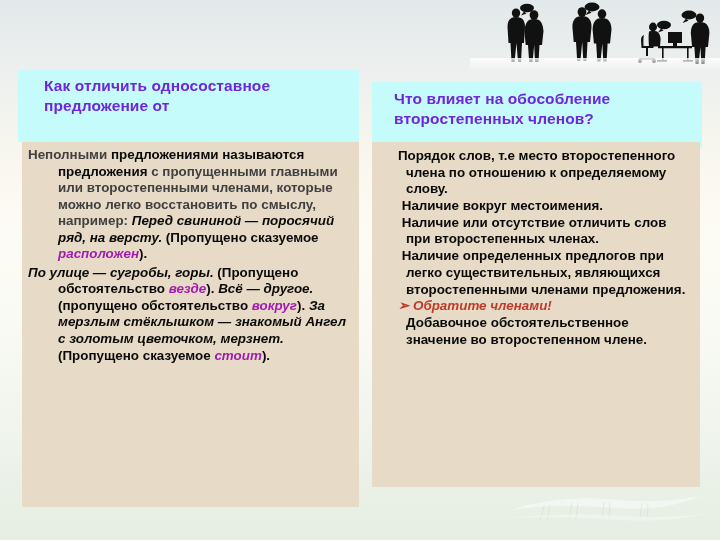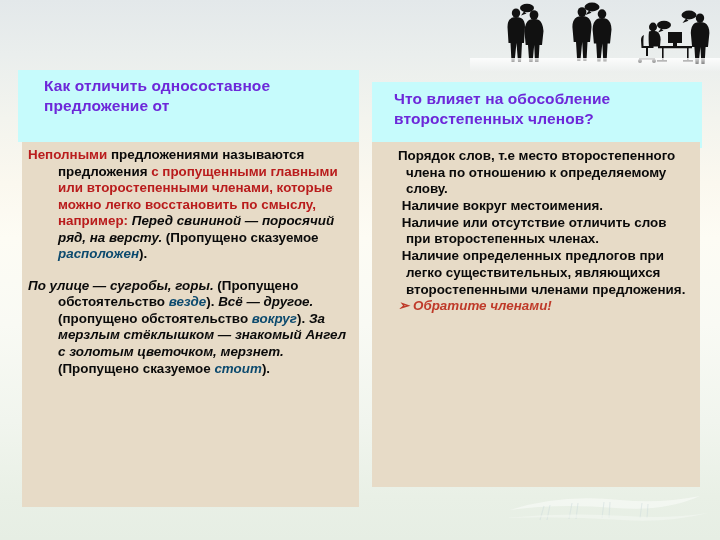--- a/index.html
+++ b/index.html
@@ -104,25 +104,25 @@
   
   .para {
     font-size: 13.4px;
     font-weight: bold;
     color: #0a0a0a;
     line-height: 1.235;
     margin: 0;
     padding-left: 30px;
     text-indent: -30px;
   }
-  .para + .para { margin-top: 15px; }
-
-  .r   { color: #b91c1c; }          
+  .para + .para { margin-top: 2px; }
+
+  .r   { color: #404040; }          
   .it  { font-style: italic; }
-  .rit { color: #0c4a6e; font-style: italic; }
+  .rit { color: #a21caf; font-style: italic; }
 
   
   .num-item {
     font-size: 13.4px;
     font-weight: bold;
     color: #0a0a0a;
     line-height: 1.245;
     margin: 0;
     padding-left: 26px;
     text-indent: -26px;
@@ -235,21 +235,21 @@
 
   <div id="content-right" class="content-box">
     <div id="right-list">
         <p class="num-item"><span class="n">1.</span><span>Порядок слов, т.е место второстепенного члена по отношению к определяемому слову.</span></p>
         <p class="num-item"><span class="n">2.</span><span> Наличие вокруг местоимения.</span></p>
         <p class="num-item"><span class="n">3.</span><span> Наличие или отсутствие отличить слов при второстепенных членах.</span></p>
         <p class="num-item"><span class="n">4.</span><span> Наличие определенных предлогов при легко существительных, являющихся второстепенными членами предложения.</span></p>
       </div>
 
     <p class="attn-item">
-      <span class="attn-marker">▯▯</span><span class="attn-head">➢</span><span class="attn-head">&nbsp;</span><span class="attn-head">Обратите членами!</span><br>
+      <span class="attn-marker">▯▯</span><span class="attn-head">➢</span><span class="attn-head">&nbsp;</span><span class="attn-head">Обратите членами!</span><br><span>Добавочное обстоятельственное значение во второстепенном члене.</span>
     </p>
   </div>
 
   <div id="watermark">
     <svg viewBox="0 0 210 40" xmlns="http://www.w3.org/2000/svg">
       <path d="M10 22 q50 -16 110 -10 q40 4 80 -4 q-36 16 -84 12 q-58 -5 -106 2 z" fill="#ffffff" opacity="0.9"></path>
       <g stroke="#b9ccd6" stroke-width="1.1" opacity="0.55" fill="none">
         <path d="M44 18 l-4 14"></path>
           <path d="M50 17 l-3 15"></path>
         <path d="M72 15 l-3 16"></path>

